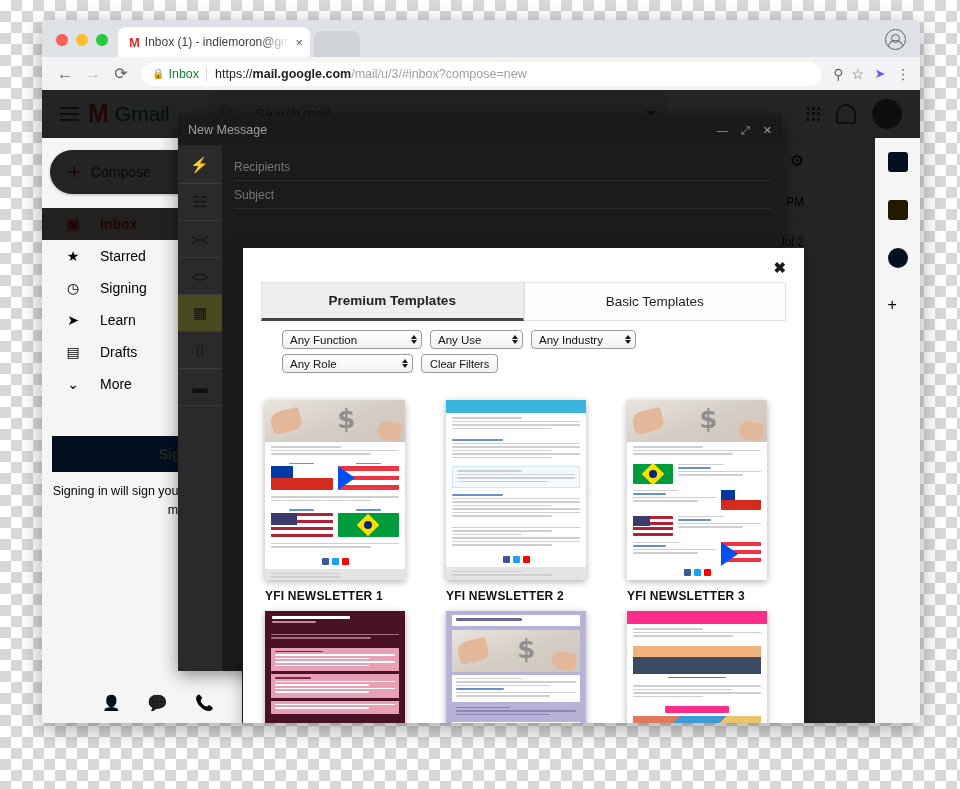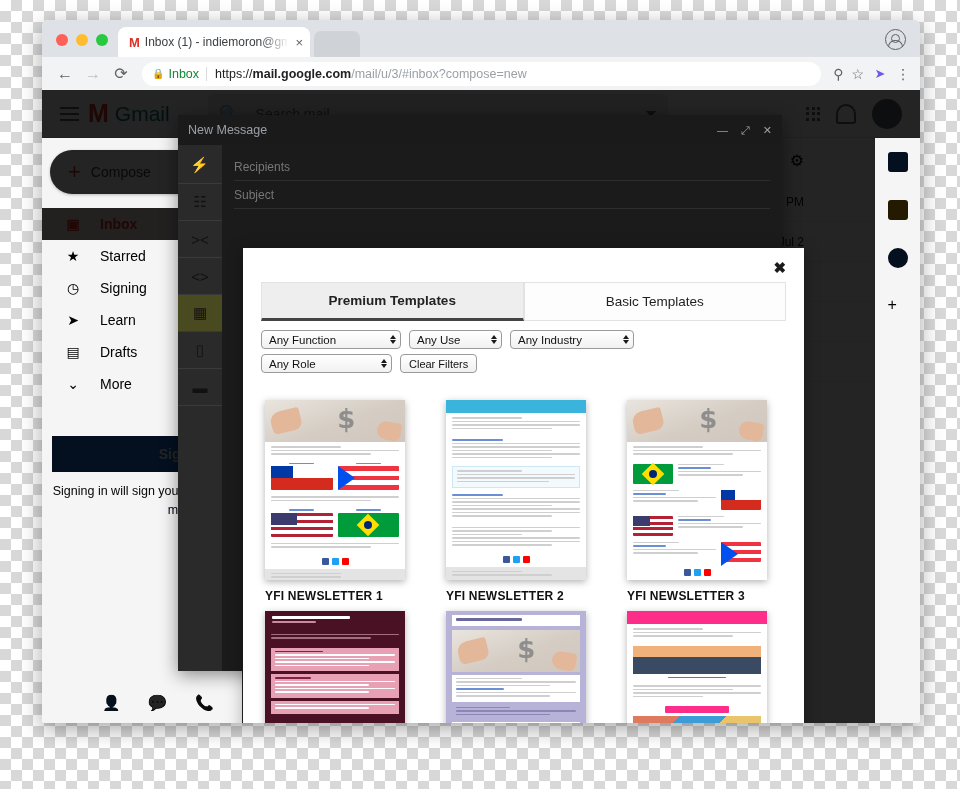--- a/index.html
+++ b/index.html
@@ -192,34 +192,34 @@
   }
   .tabs { display: flex; height: 39px; padding: 0 18px; flex: 0 0 auto; }
   .tabbtn {
     flex: 1; display: flex; align-items: center; justify-content: center;
     font-size: 13.5px; color: #222; border: 1px solid #e2e2e2;
     background: #fdfdfd;
   }
   .tabbtn.active {
     background: #eeeeee; font-weight: 700; border-bottom: 3px solid #444;
   }
-  .filters { padding: 9px 18px 0 18px; flex: 0 0 auto; }
+  .filters { padding: 9px 18px 0 18px; flex: 0 0 auto; margin-left: 21px; }
   .filter-row { display: flex; gap: 8px; margin-bottom: 5px; }
   .sel {
     height: 19px; border: 1px solid #9a9a9a; border-radius: 4px;
     background: linear-gradient(#ffffff,#f1f1f1);
     display: flex; align-items: center; padding: 0 4px 0 7px;
     font-size: 11.5px; color: #111; position: relative;
   }
   .sel .lbl { flex: 1; white-space: nowrap; }
   .spin { display: flex; flex-direction: column; gap: 1px; padding-left: 8px; }
   .spin i { width:0;height:0;border-left:3.5px solid transparent;border-right:3.5px solid transparent; }
   .spin i.up { border-bottom: 4px solid #1a1a1a; }
   .spin i.dn { border-top: 4px solid #1a1a1a; }
-  .w-fn { width: 140px; } .w-use { width: 93px; } .w-ind { width: 124px; } .w-role { width: 131px; }
+  .w-fn { width: 140px; } .w-use { width: 93px; } .w-ind { width: 105px; } .w-role { width: 131px; }
   .clearbtn {
     height: 19px; border: 1px solid #9a9a9a; border-radius: 4px;
     background: linear-gradient(#ffffff,#f0f0f0); padding: 0 8px;
     font-size: 11px; display: flex; align-items: center; color: #111;
   }
 
   .grid {
     flex: 1; overflow: hidden; padding: 22px 22px 0 22px;
     display: grid; grid-template-columns: repeat(3, 1fr); gap: 8px 26px;
     align-content: start;

